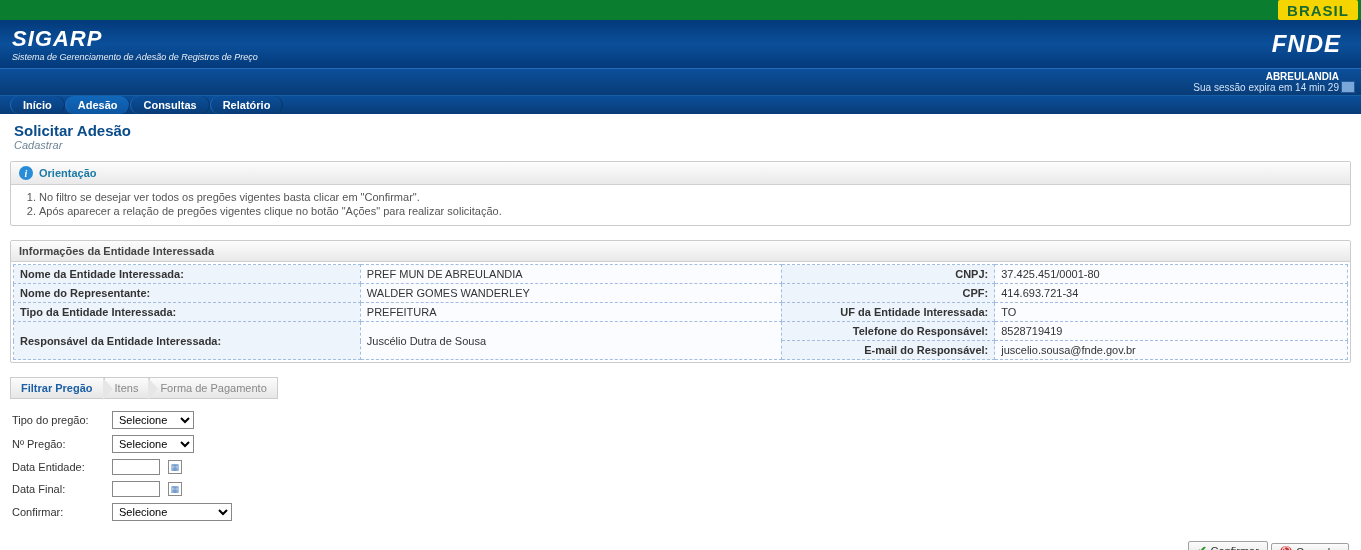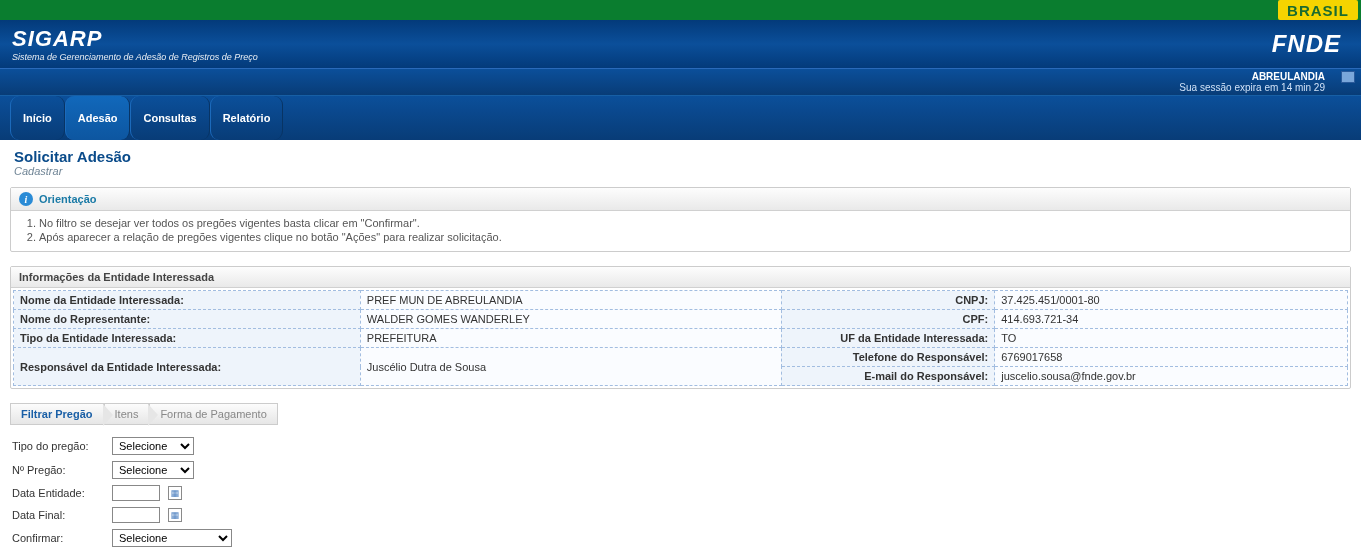--- a/index.html
+++ b/index.html
@@ -6,27 +6,27 @@
   body { font-family: Verdana, Arial, sans-serif; font-size: 11px; color: #333; background: #fff; width: 1361px; }
   
   .topbar { height: 20px; background: #0a7d2f; position: relative; }
   .brasil-badge { position: absolute; right: 3px; top: 0; width: 80px; height: 20px; background: #f5d400; border-radius: 2px; display: flex; align-items: center; justify-content: center; font-weight: bold; font-size: 15px; color: #1a6b2f; letter-spacing: 1px; }
   
   .header { background: linear-gradient(#033a7a, #0b4f9a 50%, #033a7a); color: #fff; padding: 6px 12px; display: flex; justify-content: space-between; align-items: center; }
   .header-left .title { font-size: 22px; font-weight: bold; font-style: italic; letter-spacing: 1px; }
   .header-left .subtitle { font-size: 9px; font-style: italic; opacity: .9; }
   .header-right { text-align: right; font-style: italic; font-weight: bold; font-size: 24px; letter-spacing: 1px; padding-right: 8px;}
   
-  .userbar { background: linear-gradient(#0b4f9a, #083c77); color: #cfe1f7; font-size: 9px; display: flex; justify-content: flex-end; align-items: flex-start; padding: 2px 6px; gap: 16px; border-top: 1px solid #2a6aba; }
+  .userbar { background: linear-gradient(#0b4f9a, #083c77); color: #cfe1f7; font-size: 9px; display: flex; justify-content: flex-end; align-items: flex-end; padding: 2px 6px; gap: 2px; border-top: 1px solid #2a6aba; }
   .userbar .user { font-weight: bold; font-size: 10px; color: #fff; }
   .userbar .session { font-size: 10px; }
   .userbar .logout-icon { width: 14px; height: 12px; background: #7aa7da; border: 1px solid #2a5a9a; display: inline-block; cursor: pointer; }
   
   .menubar { background: linear-gradient(#0b4f9a, #083c77); display: flex; gap: 0; padding-left: 10px; border-top: 1px solid #175fa5; }
-  .menubar .tab { padding: 16px 12px; font-size: 11px; font-weight: bold; color: #fff; cursor: pointer; border-right: 1px solid #083464; border-left: 1px solid #1c6abb; border-radius: 9px; }
+  .menubar .tab { padding: 3px 12px; font-size: 11px; font-weight: bold; color: #fff; cursor: pointer; border-right: 1px solid #083464; border-left: 1px solid #1c6abb; border-radius: 9px; }
   .menubar .tab.active { background: linear-gradient(#1168bb,#0d56a0); }
   
   .page-title { padding: 8px 14px 4px; }
   .page-title h1 { color: #0a4b8a; font-size: 15px; font-weight: bold; }
   .page-title .sub { color: #6f8495; font-size: 11px; font-style: italic; }
   
   .content { padding: 6px 10px; }
   
   .panel { border: 1px solid #cccccc; border-radius: 2px; background: #fff; margin-bottom: 14px; }
   .panel-header { background: linear-gradient(#fdfdfd, #e9e9e9); border-bottom: 1px solid #d0d0d0; padding: 4px 8px; font-weight: bold; color: #444; display: flex; align-items: center; gap: 6px; font-size: 11px;}
@@ -131,21 +131,21 @@
         <tr>
           <td class="lbl">Tipo da Entidade Interessada:</td>
           <td class="val">PREFEITURA</td>
           <td class="lbl2">UF da Entidade Interessada:</td>
           <td class="val">TO</td>
         </tr>
         <tr>
           <td class="lbl" rowspan="2">Responsável da Entidade Interessada:</td>
           <td class="val" rowspan="2">Juscélio Dutra de Sousa</td>
           <td class="lbl2">Telefone do Responsável:</td>
-          <td class="val">6769017658</td>
+          <td class="val">8528719419</td>
         </tr>
         <tr>
           <td class="lbl2">E-mail do Responsável:</td>
           <td class="val">juscelio.sousa@fnde.gov.br</td>
         </tr>
       </tbody>
         </table>
     </div>
   </div>
 

